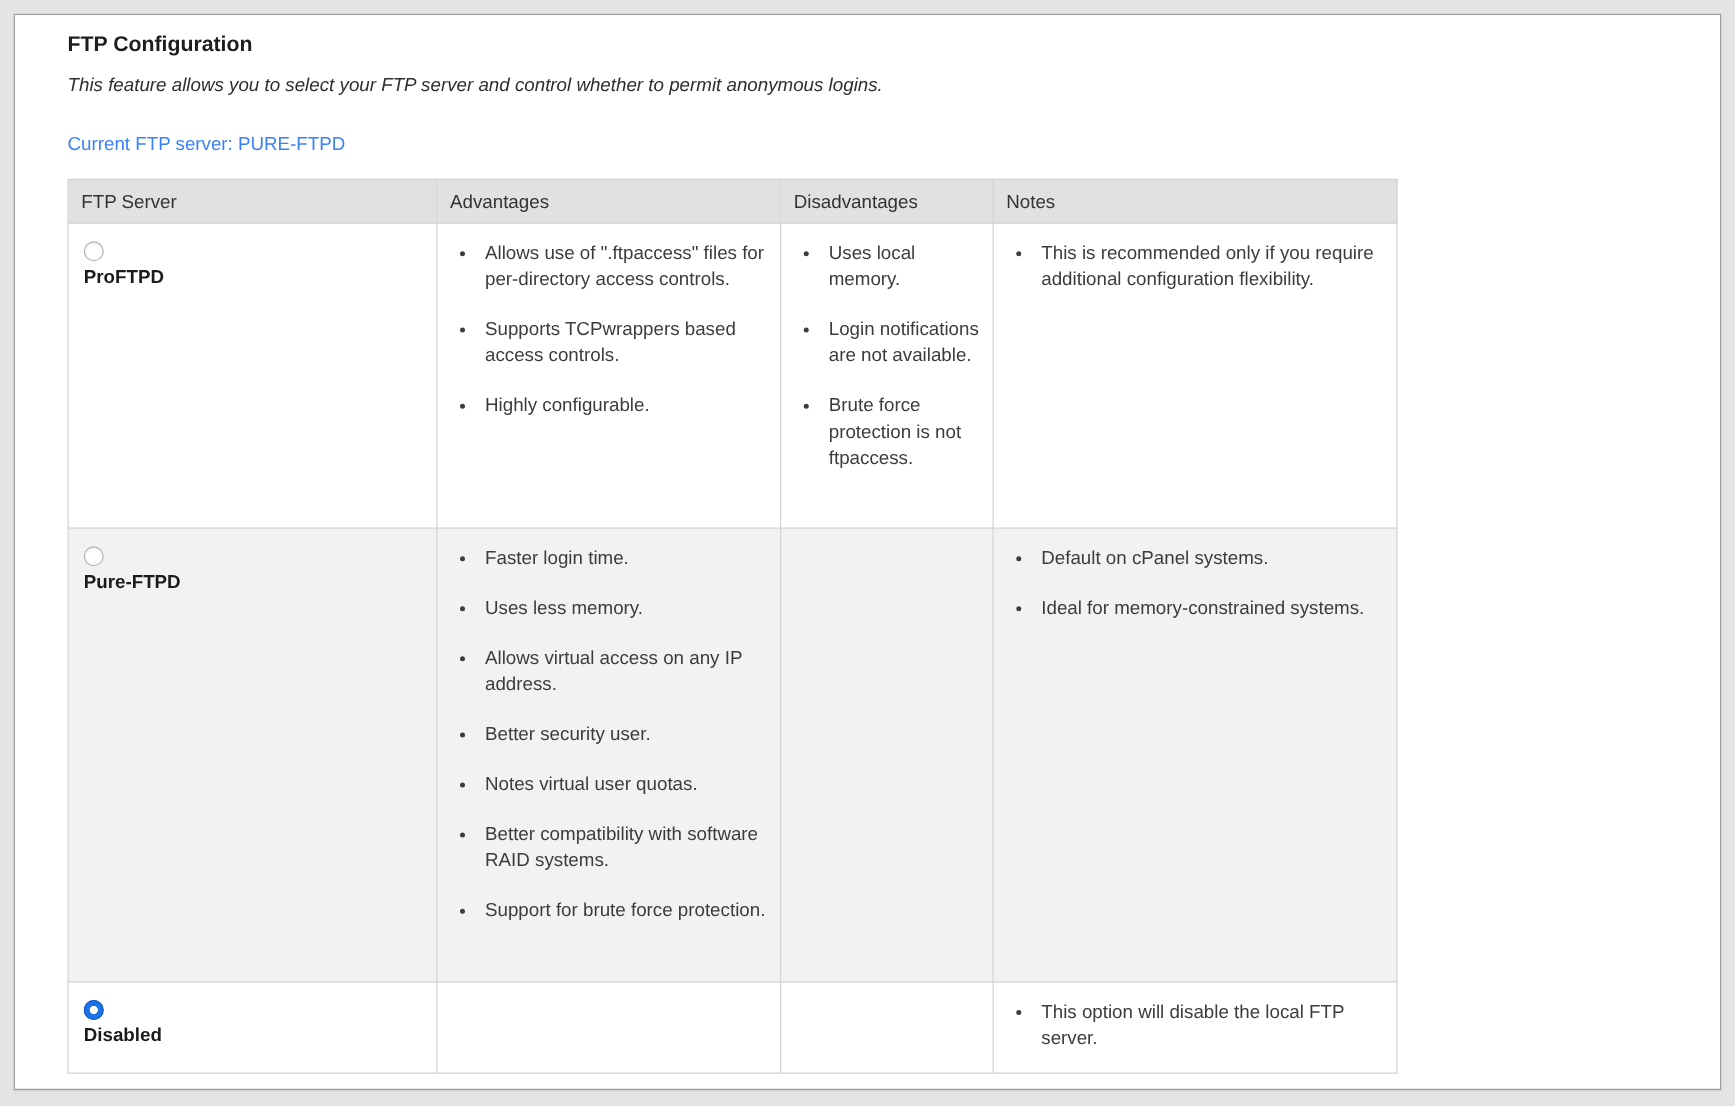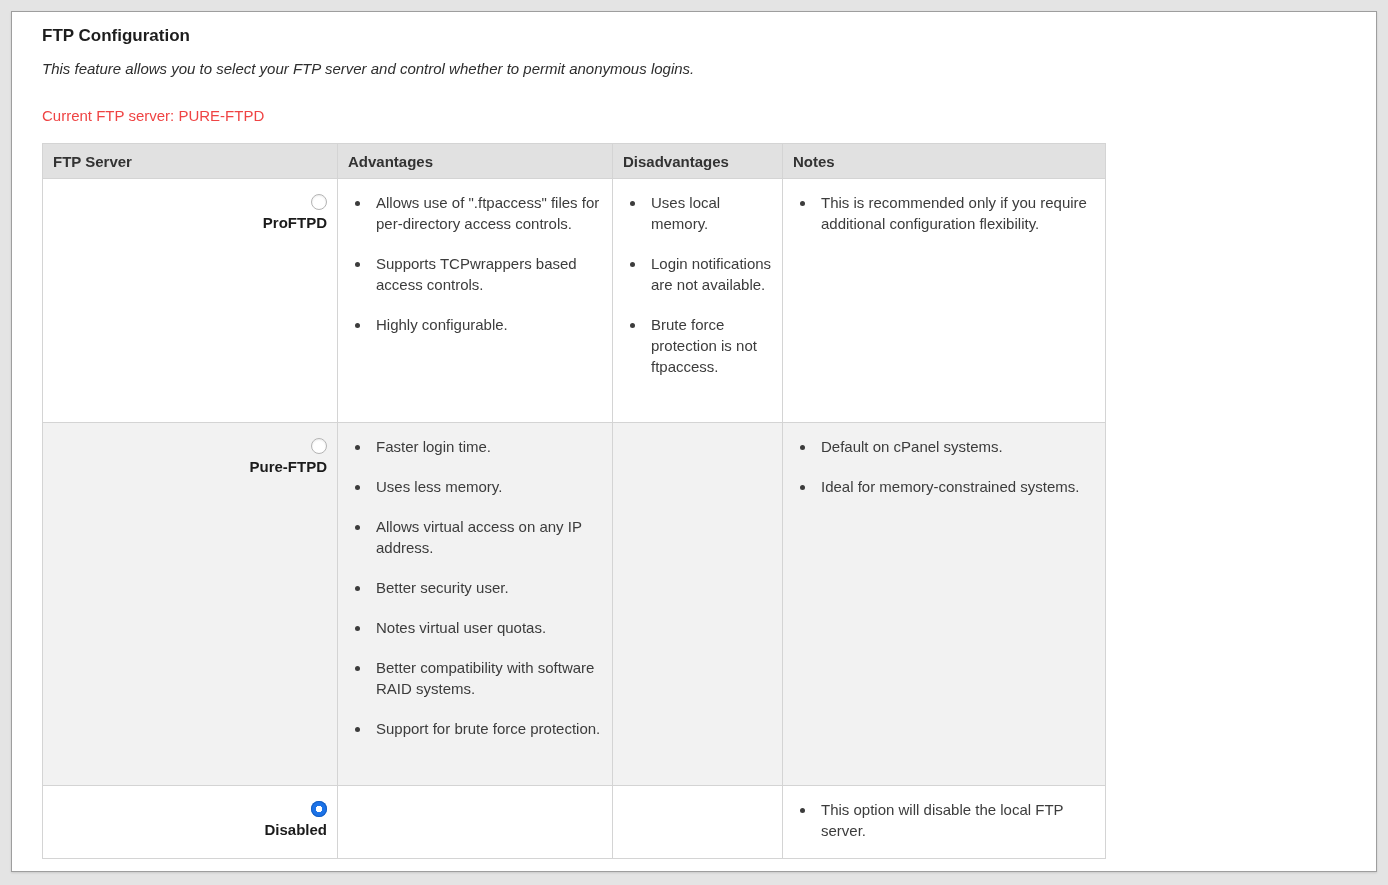--- a/index.html
+++ b/index.html
@@ -9,70 +9,70 @@
     background: #e4e4e4;
     font-family: "Liberation Sans", "DejaVu Sans", sans-serif;
   }
   .panel {
     position: absolute;
     left: 11px; top: 11px;
     width: 1366px; height: 861px;
     background: #ffffff;
     border: 1px solid #9e9e9e;
     box-shadow: 0 1px 2px rgba(0,0,0,0.12);
-    padding: 14px 20px;
+    padding: 14px 32px;
     overflow: hidden;
   }
   .page-title {
     font-size: 17px;
     font-weight: bold;
     color: #1d1d1d;
     margin: 0 0 14px 10px;
   }
   .page-subtitle {
     font-style: italic;
     font-size: 15px;
     color: #2e2e2e;
     margin: 4px 0 30px 10px;
   }
   .current-server {
     font-size: 15px;
-    color: #ef4444;
+    color: #3b82f6;
     margin: 0 0 19px 10px;
   }
   table.ftp-table {
     margin-left: 10px;
     border-collapse: collapse;
     table-layout: fixed;
     width: 1063px;
     font-size: 15px;
     color: #3c3c3c;
   }
   .ftp-table th, .ftp-table td {
     border: 1px solid #d4d4d4;
   }
   .ftp-table thead tr { height: 35px; }
   .ftp-table thead th {
     background: #e1e1e1;
-    font-weight: bold;
+    font-weight: normal;
     text-align: left;
     color: #333333;
     padding: 0 10px;
     vertical-align: middle;
   }
   .ftp-table tbody td {
     vertical-align: top;
     padding: 13px 10px 12px 12px;
   }
   tr.row-proftpd  { height: 244px; }
   tr.row-pureftpd { height: 363px; background: #f2f2f2; }
   tr.row-disabled { height: 73px; }
   td.server-cell {
     vertical-align: middle;
-    text-align: right;
+    text-align: left;
   }
   .radio {
     display: inline-block;
     width: 16px; height: 16px;
     border-radius: 50%;
     background: #ffffff;
     border: 1px solid #b4b4b4;
     box-shadow: inset 0 1px 2px rgba(0,0,0,0.08);
     vertical-align: middle;
     cursor: pointer;

